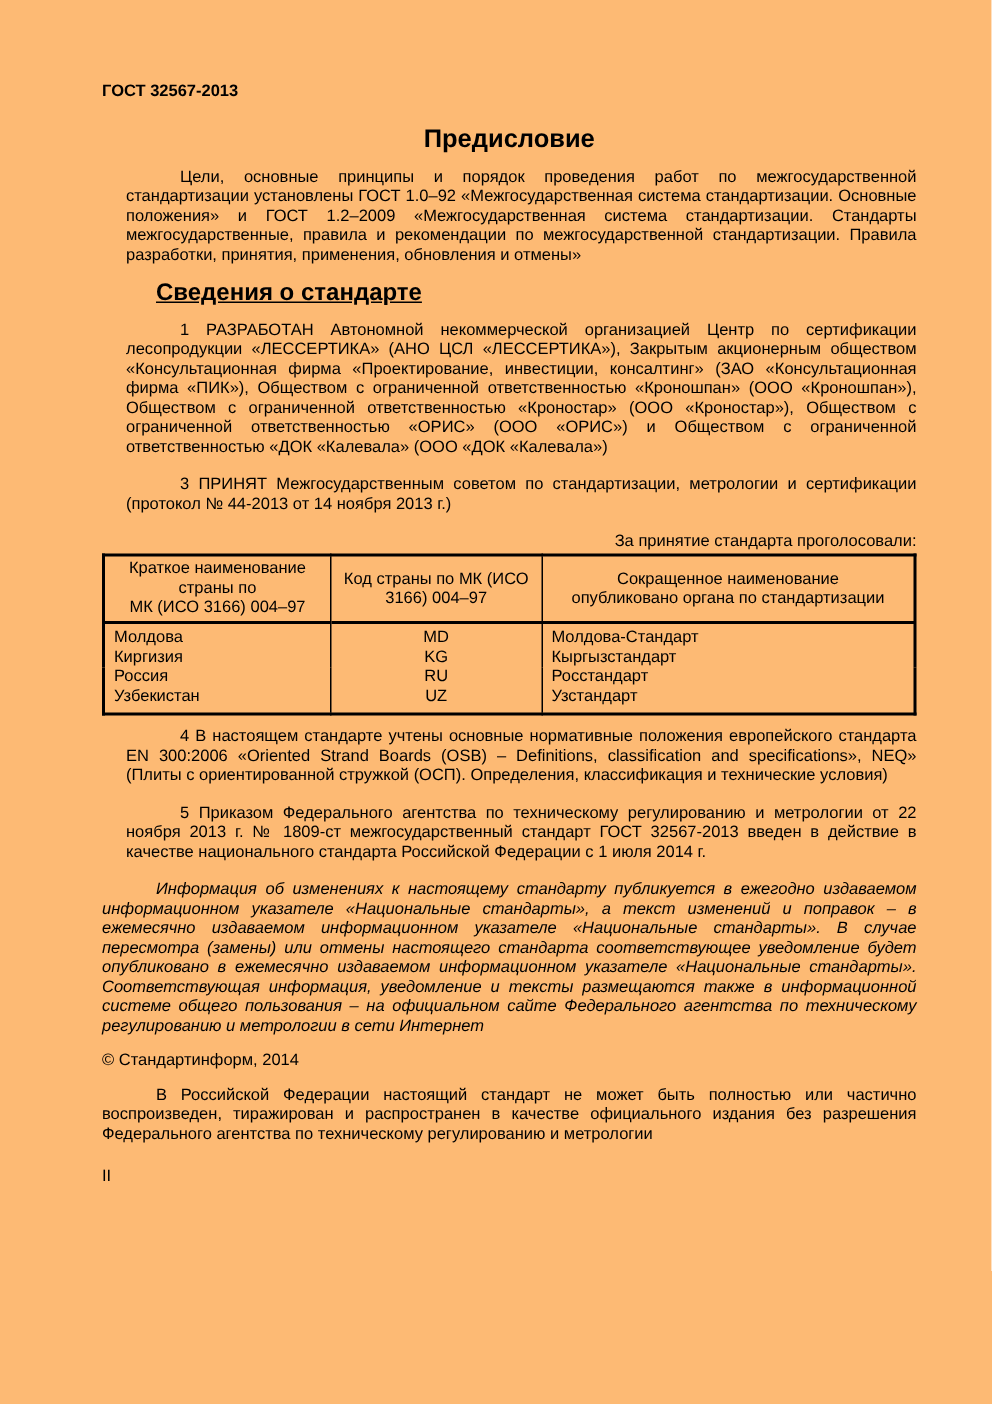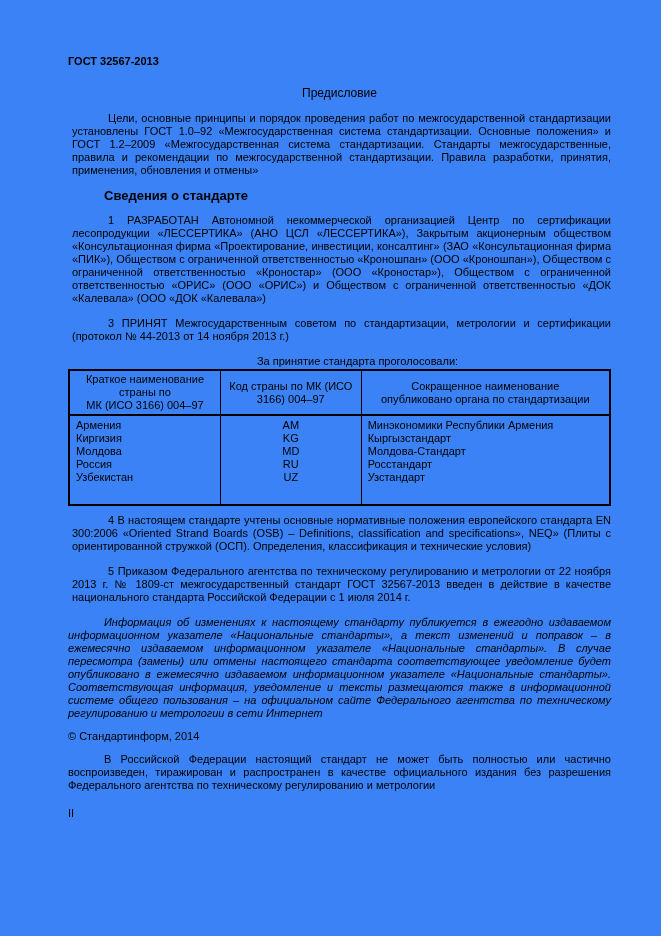--- a/index.html
+++ b/index.html
@@ -1,54 +1,55 @@
 <!DOCTYPE html>
 <html lang="ru"><head>
 <meta charset="utf-8">
 <style>
   html, body { margin: 0; padding: 0; background: #ffffff; }
   .page {
     position: relative;
     width: 661px;
     height: 936px;
     box-sizing: border-box;
-    background: #3b82f6;
+    background: #fdba74;
     color: #000000;
     font-family: "Liberation Sans", sans-serif;
     font-size: 11px;
     line-height: 13px;
     padding: 55px 50px 0 68px;
     overflow: hidden;
   }
   .doc-code {
     font-weight: bold;
     margin: 0 0 18px 0;
   }
   .title {
-    font-size: 12px;
+    font-size: 17px;
     line-height: 14px;
-    font-weight: normal;
+    font-weight: bold;
     text-align: center;
     margin: 0 0 12px 0;
   }
   .para {
-    margin: 0 0 12px 4px;
+    margin: 0 0 12px 16px;
     text-indent: 36px;
     text-align: justify;
   }
   .subhead {
-    font-size: 13px;
+    font-size: 16px;
     font-weight: bold;
     margin: 0 0 12px 0;
     text-indent: 36px;
+    text-decoration: underline;
   }
   .vote-caption {
     margin: 0 0 1px 0;
     text-indent: 36px;
-    text-align: center;
+    text-align: right;
   }
   table.vote {
     border-collapse: collapse;
     width: 100%;
     margin: 0 0 8px 0;
     border: 2px solid #000000;
   }
   table.vote th {
     font-weight: normal;
     text-align: center;
@@ -58,21 +59,21 @@
     padding: 2px 4px;
     white-space: pre-line;
   }
   table.vote td {
     border-left: 1px solid #000;
     border-right: 1px solid #000;
     padding: 0 6px;
     vertical-align: top;
   }
   table.vote tbody tr:first-child td { padding-top: 3px; }
-  table.vote tbody tr:last-child td { padding-bottom: 20px; }
+  table.vote tbody tr:last-child td { padding-bottom: 4px; }
   table.vote td.code { text-align: center; }
   .c1 { width: 28%; }
   .c2 { width: 26%; }
   .c3 { width: 46%; }
   .clause-6 { margin: 18px 0 8px 0; }
   .note-italic {
     font-style: italic;
     margin: 0 0 10px 0;
     text-indent: 36px;
     text-align: justify;
@@ -115,33 +116,28 @@
 страны по
 МК (ИСО 3166) 004–97</th>
         <th class="c2">Код страны по МК (ИСО
 3166) 004–97</th>
         <th class="c3">Сокращенное наименование
 опубликовано органа по стандартизации</th>
       </tr>
     </thead>
     <tbody>
       <tr>
-        <td>Армения</td>
-        <td class="code">AM</td>
-        <td>Минэкономики Республики Армения</td>
+        <td>Молдова</td>
+        <td class="code">MD</td>
+        <td>Молдова-Стандарт</td>
       </tr>
       <tr>
         <td>Киргизия</td>
         <td class="code">KG</td>
         <td>Кыргызстандарт</td>
-      </tr>
-      <tr>
-        <td>Молдова</td>
-        <td class="code">MD</td>
-        <td>Молдова-Стандарт</td>
       </tr>
       <tr>
         <td>Россия</td>
         <td class="code">RU</td>
         <td>Росстандарт</td>
       </tr>
       <tr>
         <td>Узбекистан</td>
         <td class="code">UZ</td>
         <td>Узстандарт</td>

